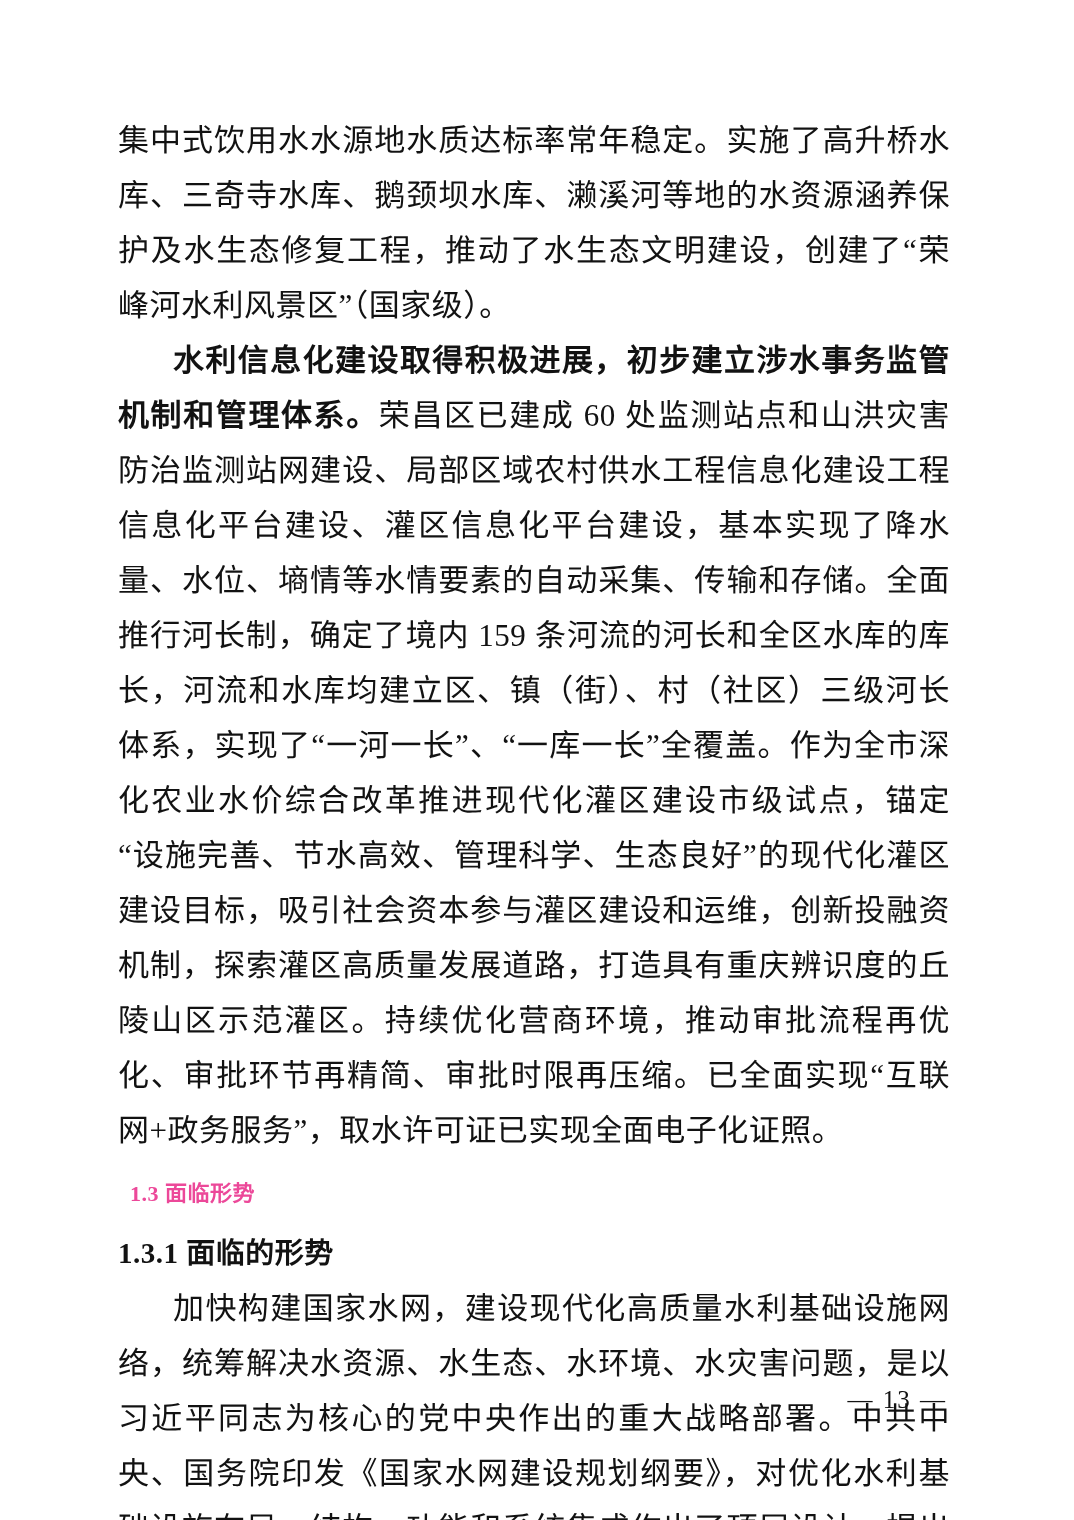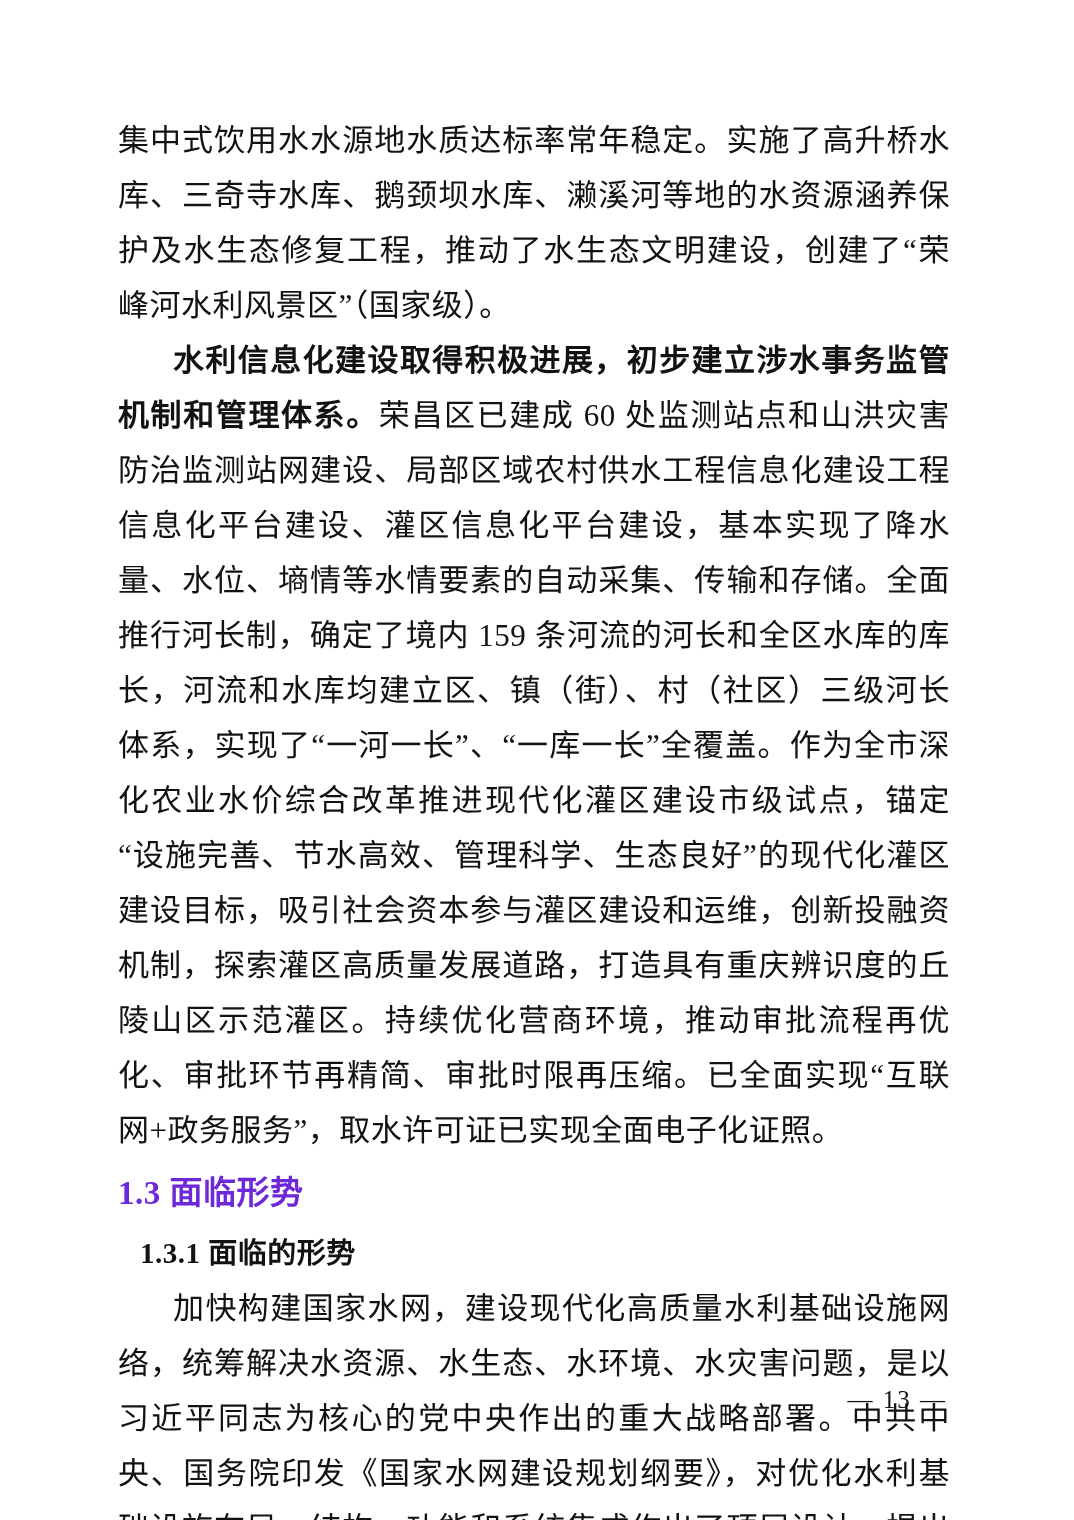--- a/index.html
+++ b/index.html
@@ -23,37 +23,37 @@
     line-height: 55px;
     text-align: justify;
     text-justify: inter-ideograph;
     letter-spacing: 0.5px;
     color: #121212;
   }
   .body-para.indent { text-indent: 55px; }
   .body-para.cutoff { text-align-last: justify; }
   .bold-lead { font-weight: bold; }
   .heading-l2 {
-    font-size: 33px;
+    font-size: 22px;
     line-height: 55px;
     font-weight: bold;
     margin-top: 8px;
     letter-spacing: 0.5px;
-    color: #6d28d9;
+    color: #ec4899;
     font-family: "Liberation Serif", "DejaVu Serif", serif;
+    margin-left: 12px;
   }
   .heading-l3 {
     font-size: 29px;
     line-height: 55px;
     font-weight: bold;
     margin-top: 5px;
     letter-spacing: 0.5px;
     color: #121212;
     font-family: "Liberation Serif", "DejaVu Serif", serif;
-    margin-left: 22px;
   }
   .page-number {
     position: absolute;
     top: 1386px;
     right: 127px;
     font-size: 25px;
     letter-spacing: 2px;
     color: #121212;
     text-align: right;
   }

